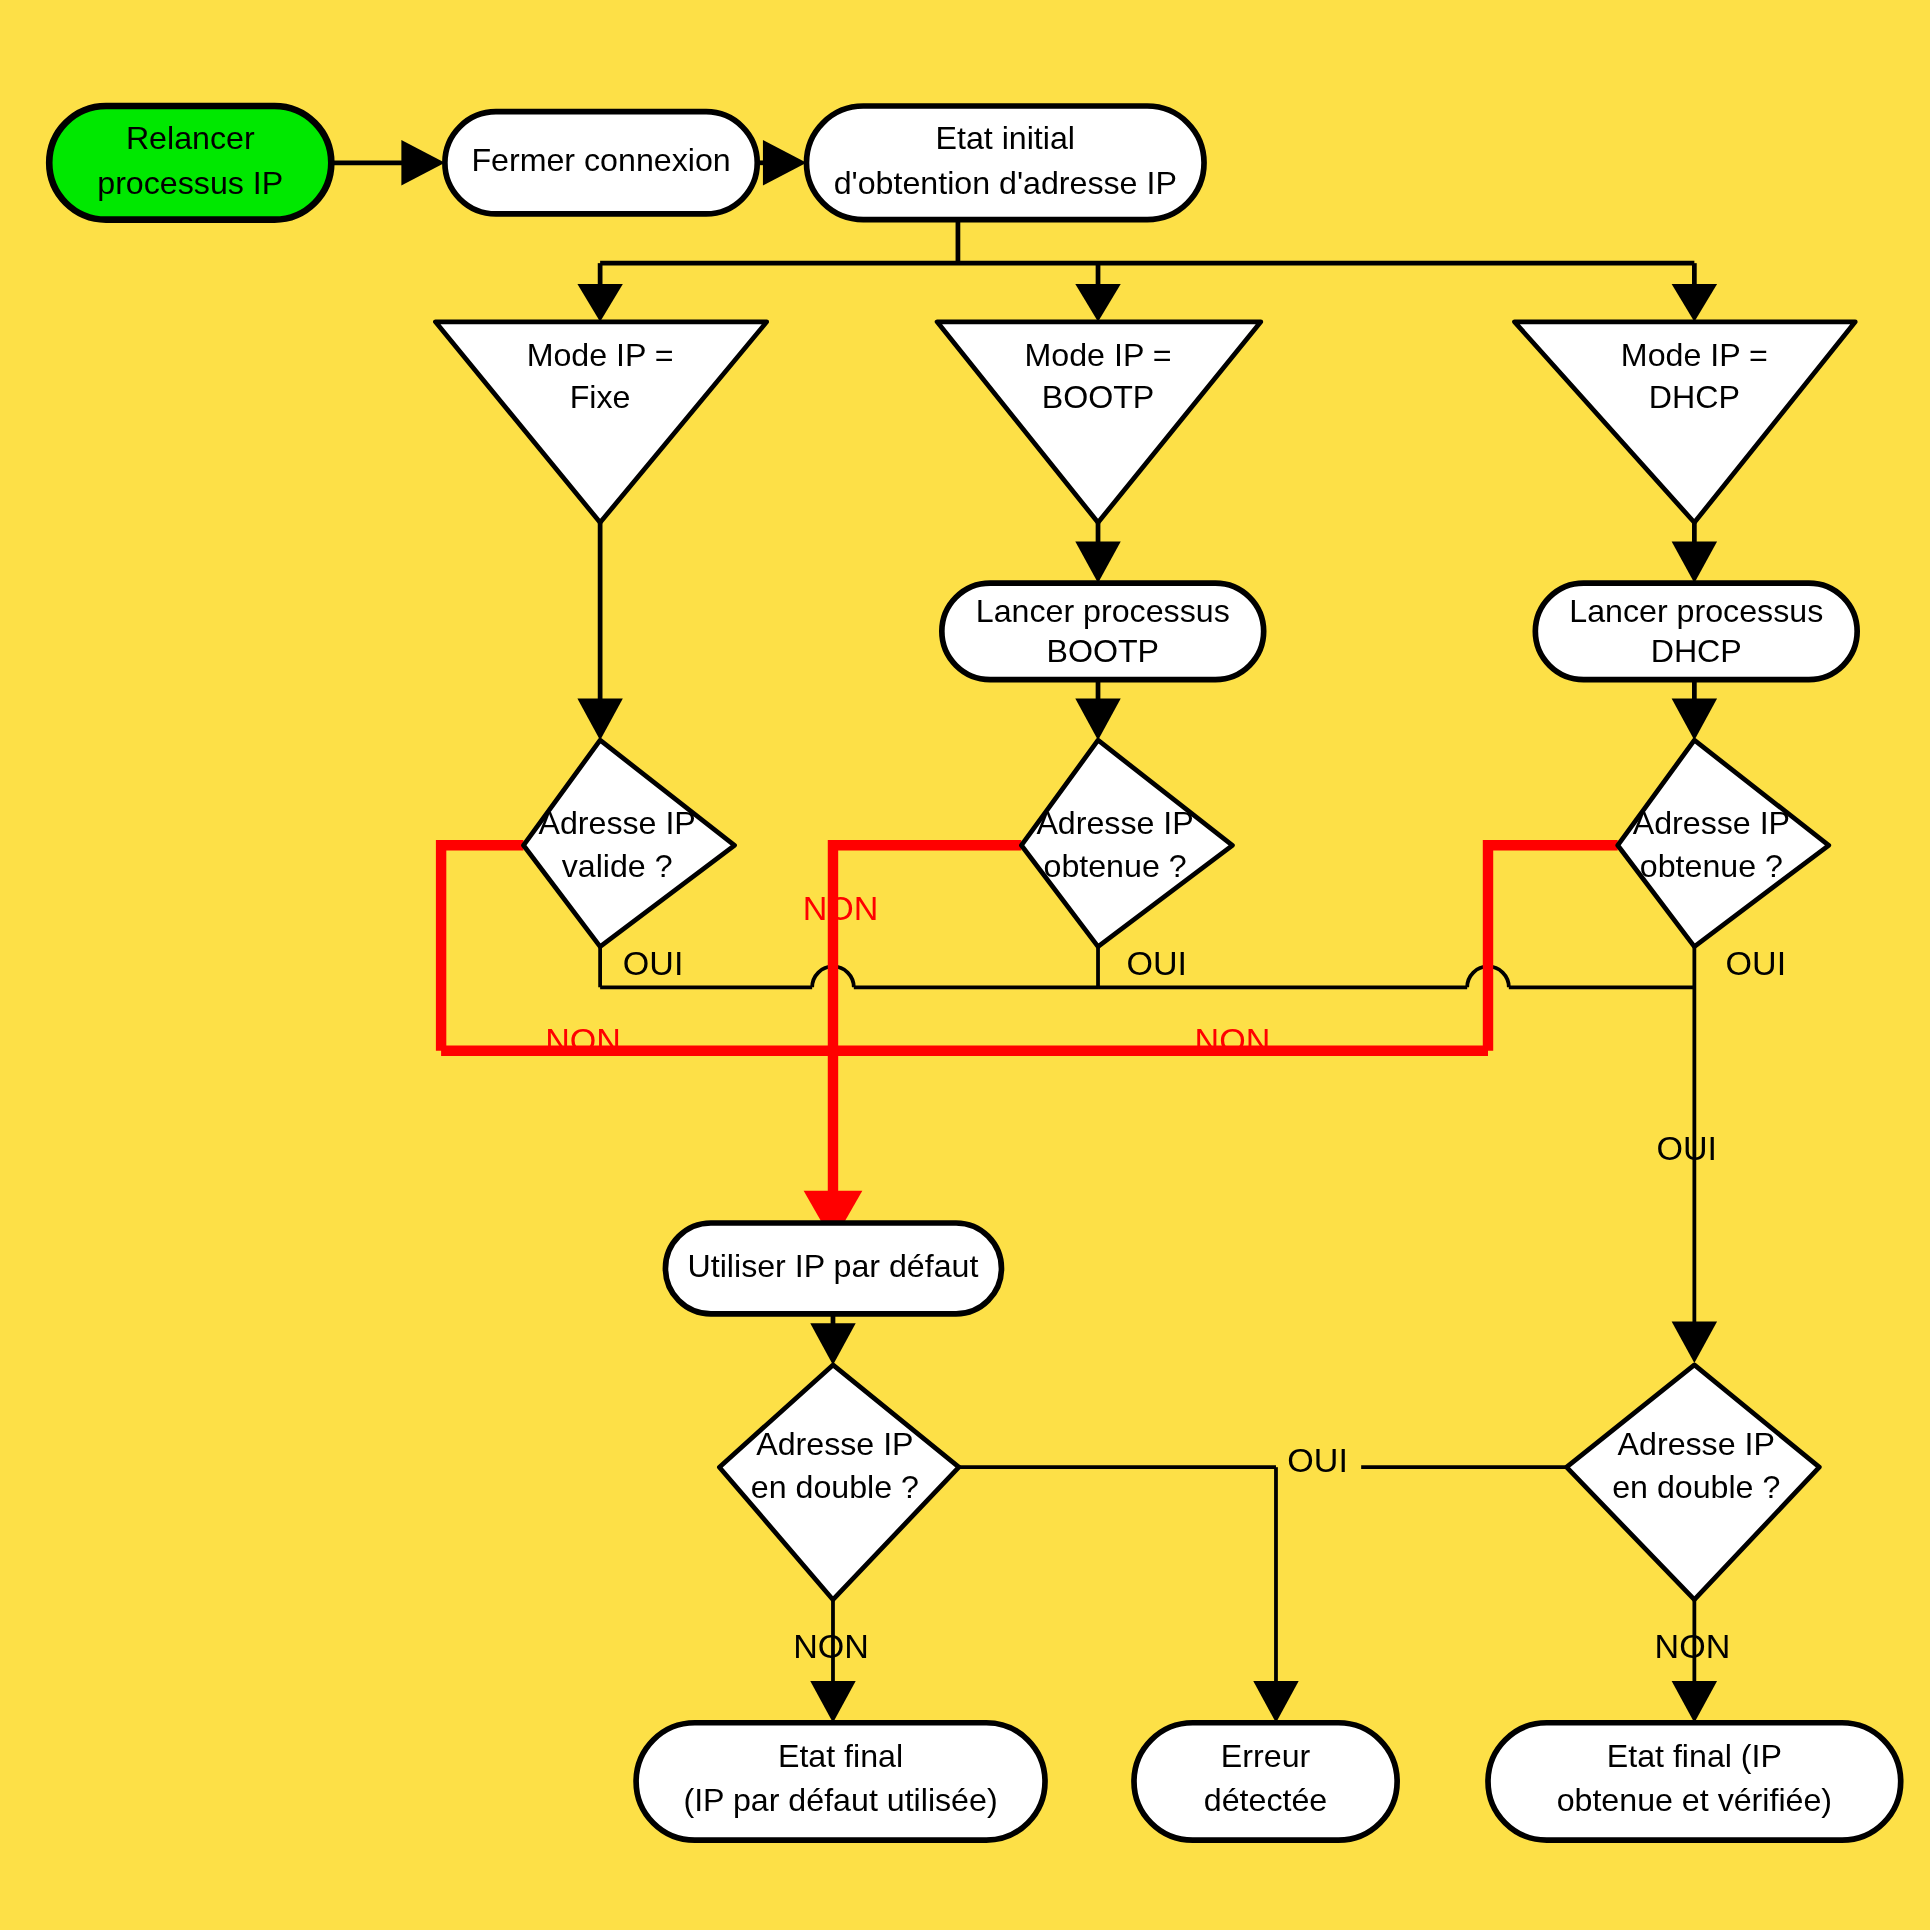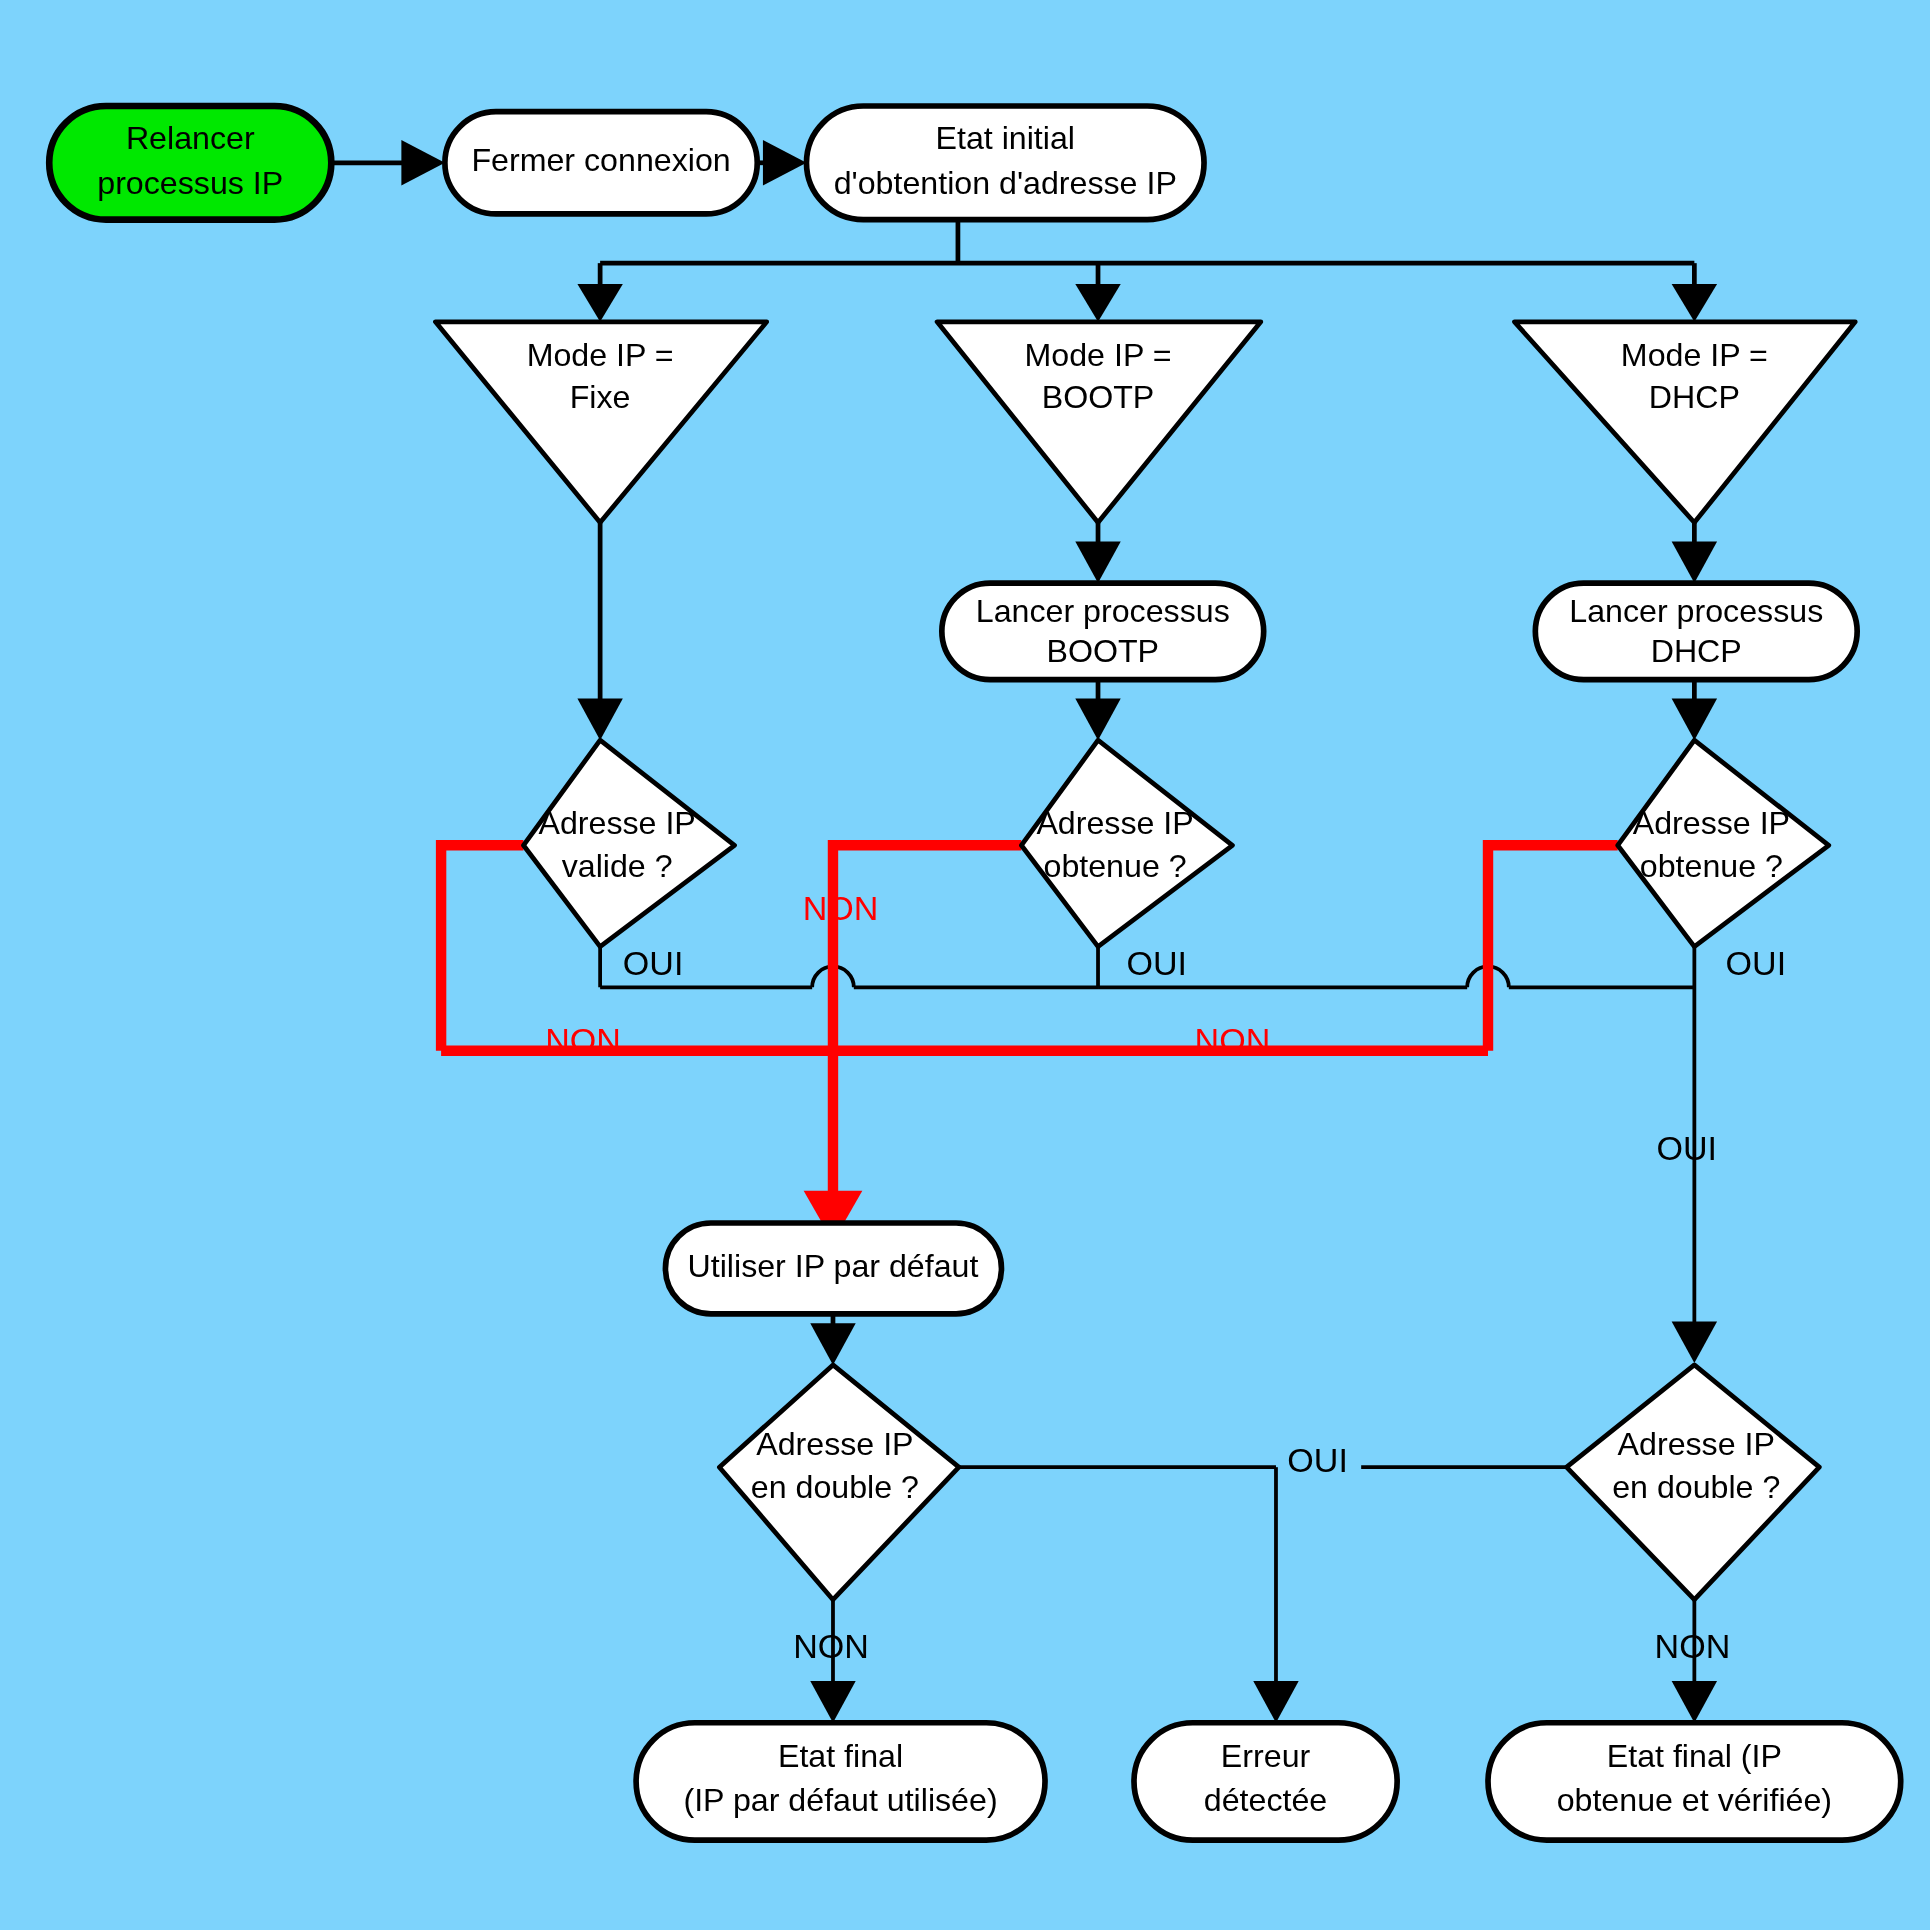--- a/index.html
+++ b/index.html
@@ -10,21 +10,21 @@
   body {
     width: 1931px;
     height: 1931px;
     font-family: "Liberation Sans", sans-serif;
     overflow: hidden;
   }
   #diagram-root {
     position: relative;
     width: 1931px;
     height: 1931px;
-    background: #7dd3fc;
+    background: #fde047;
   }
   svg#flow {
     display: block;
     width: 1931px;
     height: 1931px;
   }
   .node-shape {
     fill: #ffffff;
     stroke: #000000;
     stroke-width: 5;

